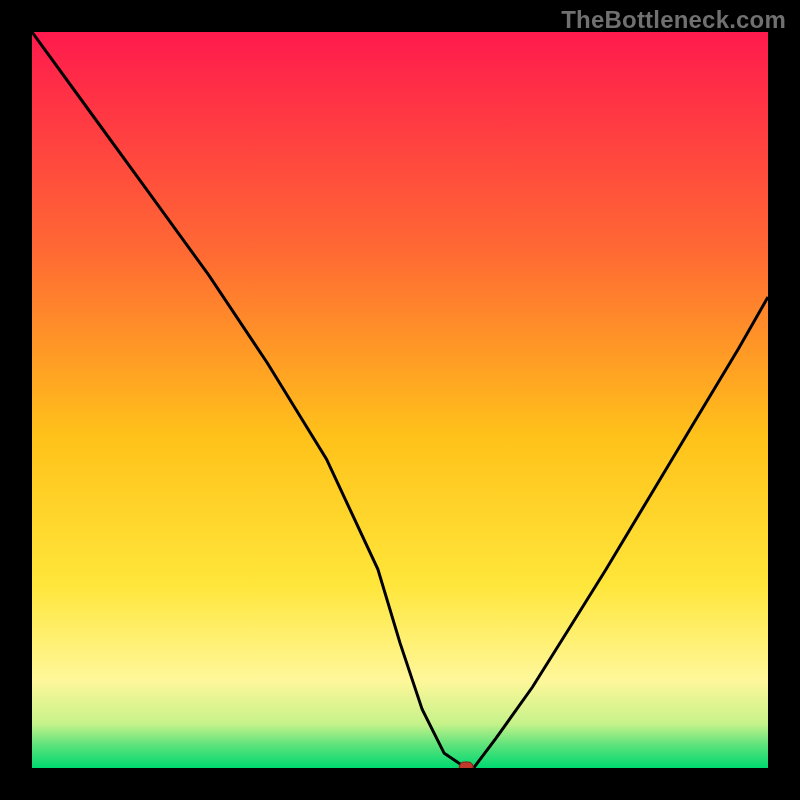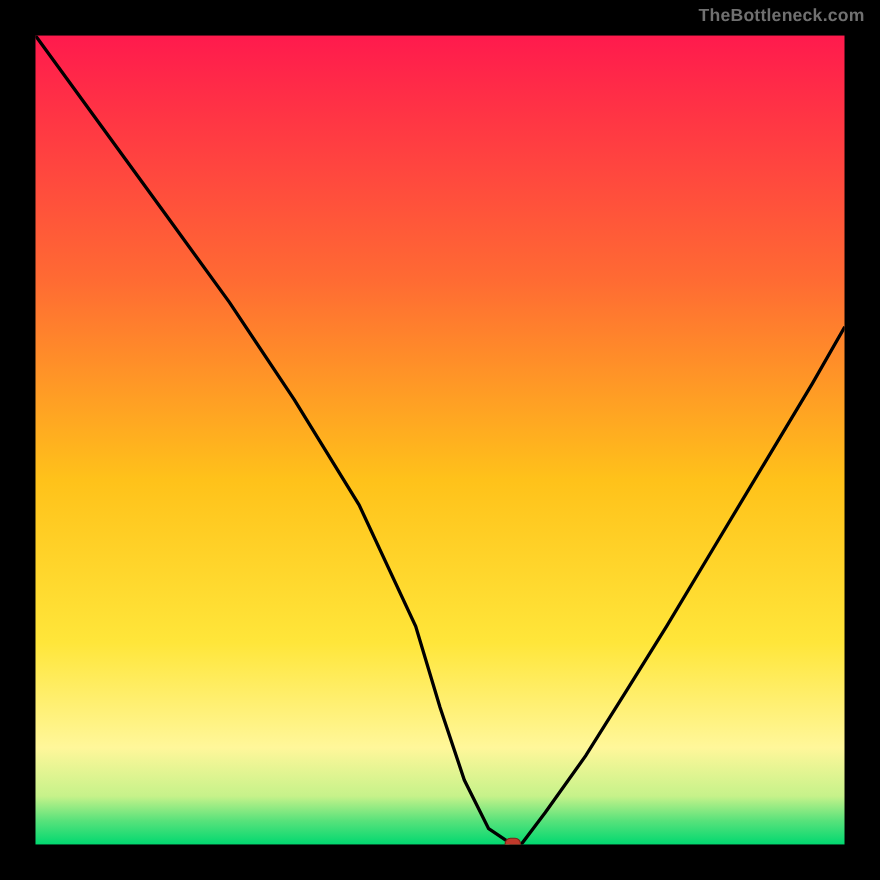--- a/index.html
+++ b/index.html
@@ -27,21 +27,21 @@
   .plot-area svg {
     display: block;
     width: 100%;
     height: 100%;
   }
   .attribution {
     position: absolute;
     top: 6px;
     right: 14px;
     color: #707070;
-    font-size: 16px;
+    font-size: 24px;
     font-weight: 600;
     letter-spacing: 0.2px;
   }
 </style>
 </head>
 <body>
 
 <div class="frame">
 
   <div class="attribution">TheBottleneck.com</div>

